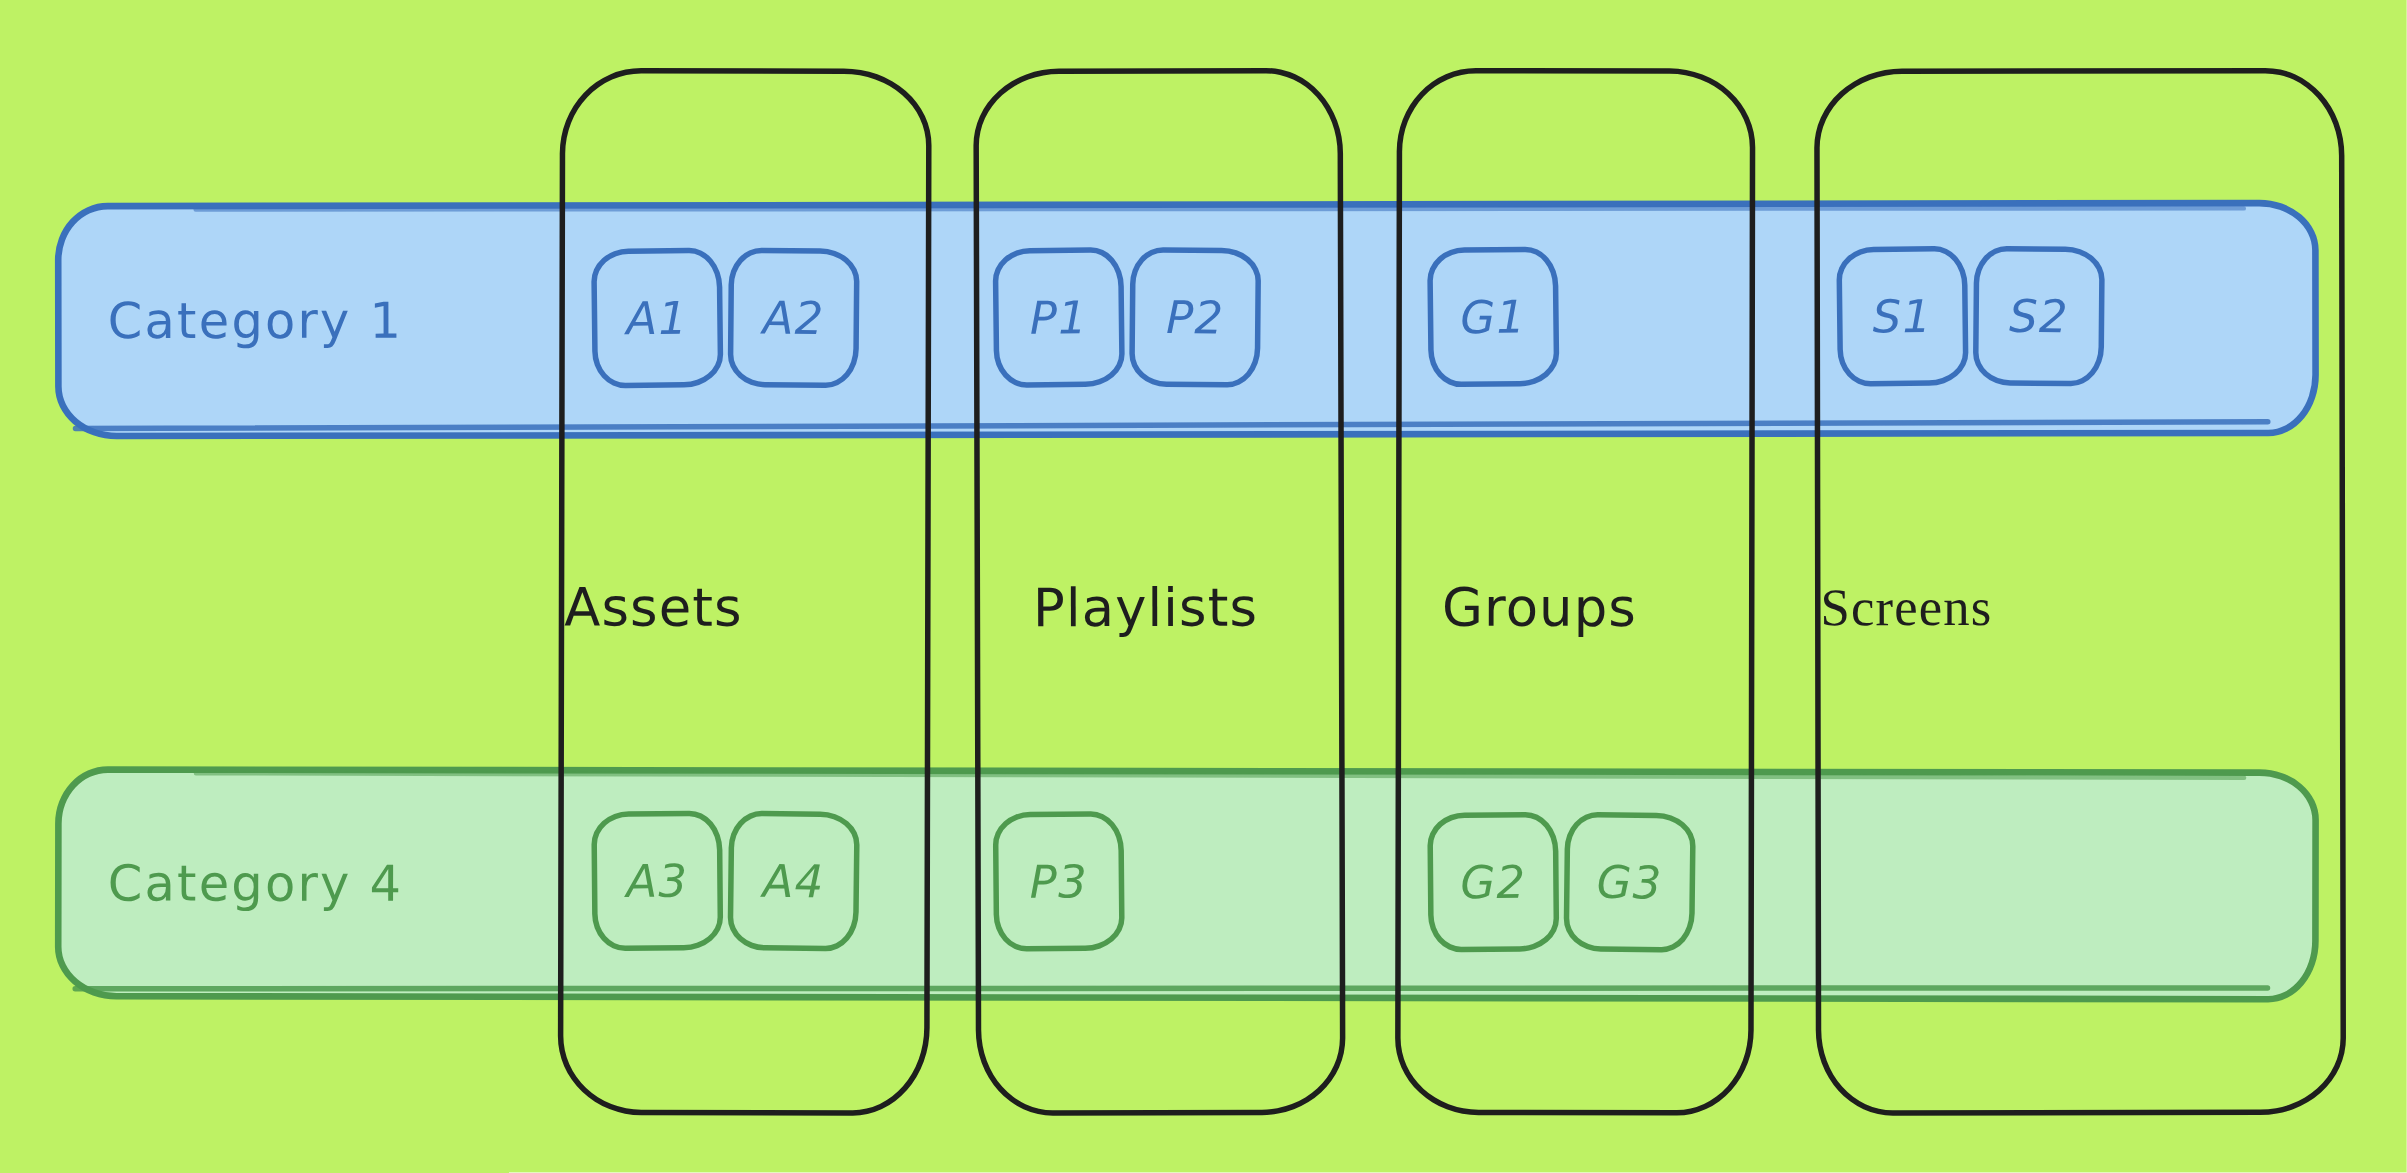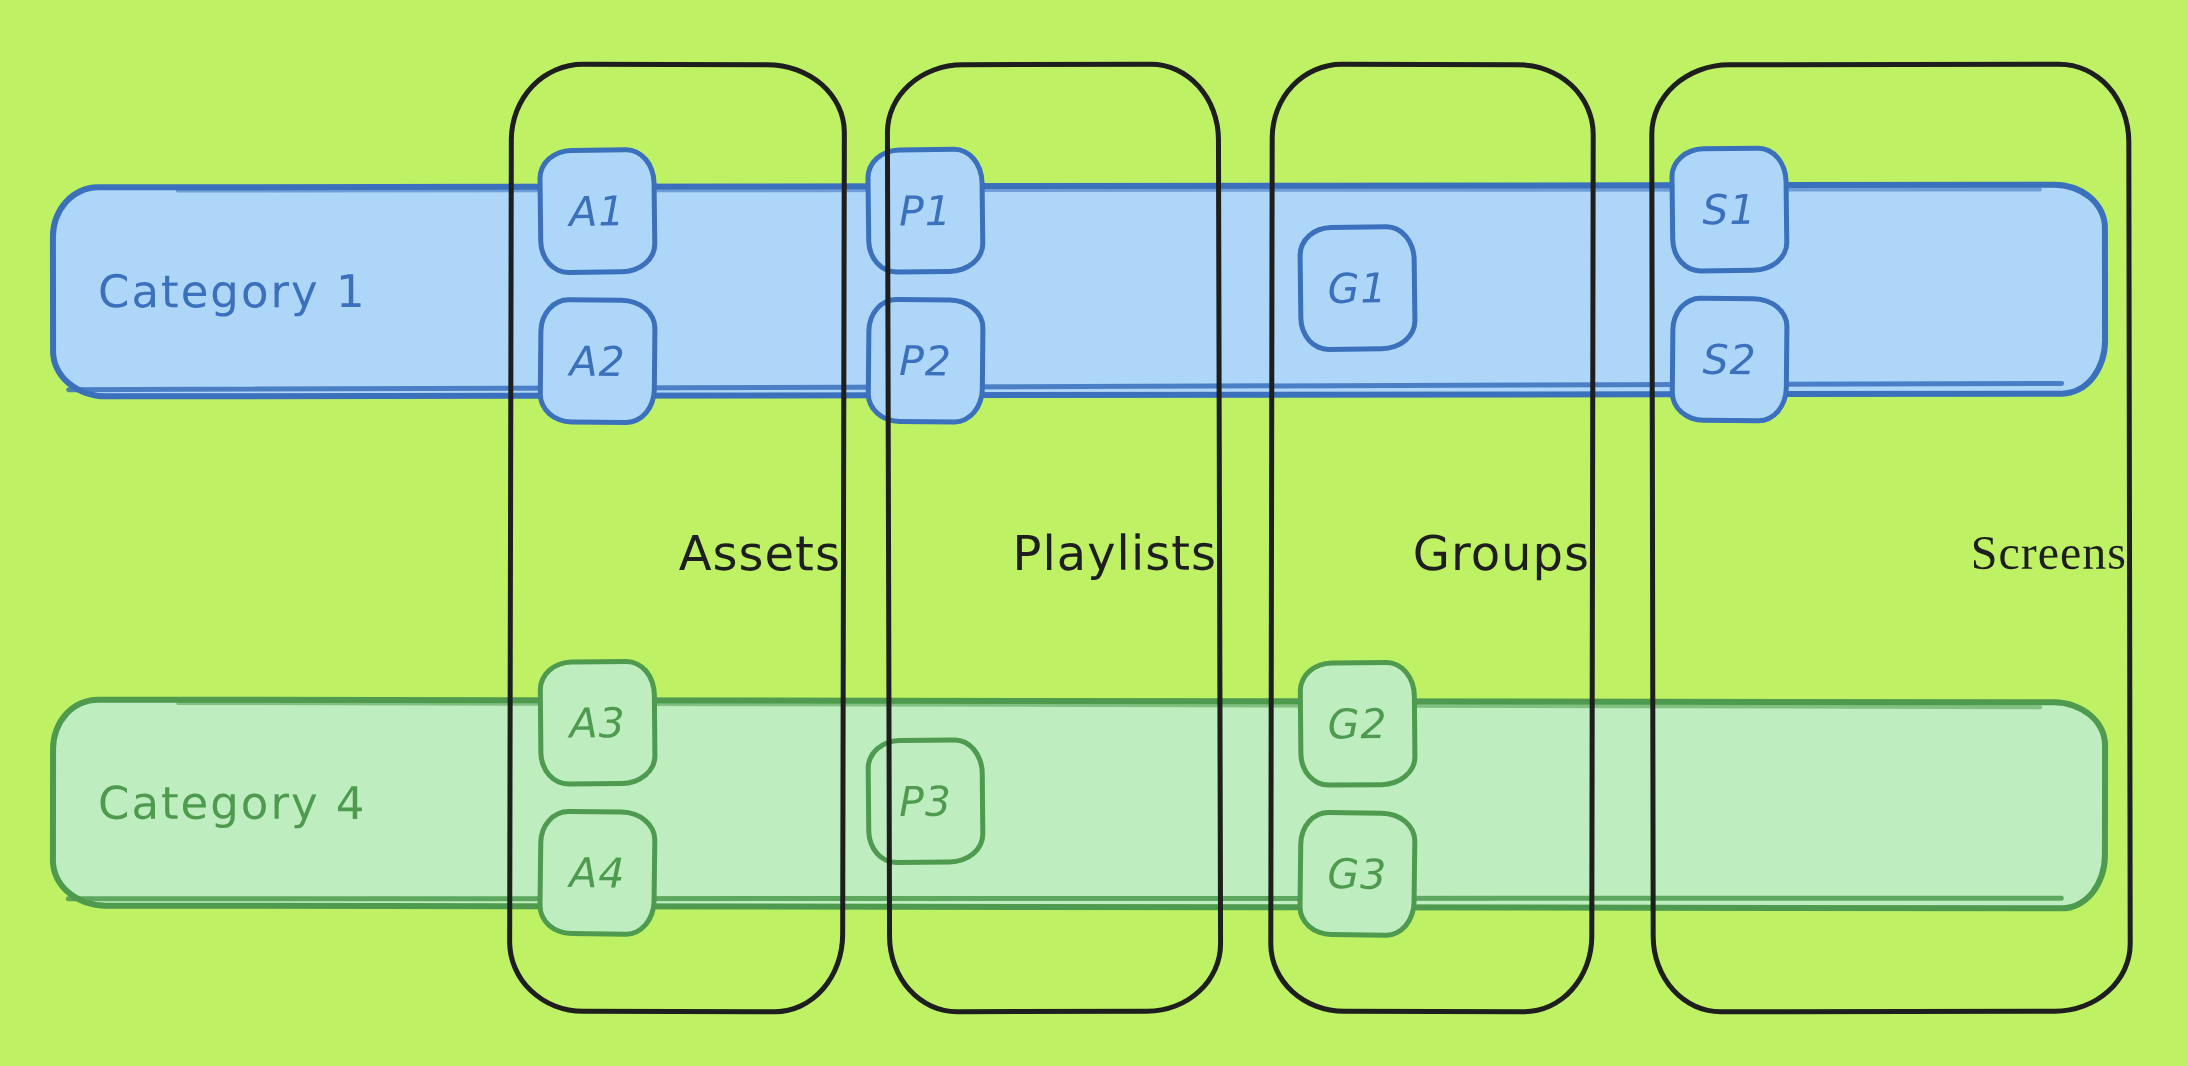--- a/index.html
+++ b/index.html
@@ -28,21 +28,21 @@
   .col-assets    { left: 508px;  width: 338px; border-radius: 74px 80px 70px 76px / 78px 70px 80px 72px; transform: rotate(0.12deg); }
   .col-playlists { left: 886px;  width: 336px; border-radius: 78px 70px 76px 70px / 70px 78px 70px 78px; transform: rotate(-0.15deg); }
   .col-groups    { left: 1269px; width: 326px; border-radius: 72px 78px 70px 76px / 76px 72px 78px 70px; transform: rotate(0.1deg); }
   .col-screens   { left: 1650px; width: 482px; border-radius: 80px 72px 78px 70px / 72px 80px 70px 78px; transform: rotate(-0.1deg); }
 
   .col-label {
     position: absolute;
     top: 458px;
     left: 0;
     right: 0;
-    text-align: right;
+    text-align: left;
     font-size: 48px;
     line-height: 56px;
     color: #1e1e1e;
     letter-spacing: 1px;
     white-space: nowrap;
   }
 
   
   .band {
     position: absolute;
@@ -92,27 +92,26 @@
     letter-spacing: 2px;
     white-space: nowrap;
   }
 
   
   .cellgroup {
     position: absolute;
     top: 50%;
     transform: translateY(-52%);
     display: flex;
-    gap: 23px;
+    gap: 5px;
     z-index: 5;
-    flex-direction: column;
   }
   
   .cells-assets    { left: 482px;  }
-  .cells-playlists { left: 810px; text-align: right;  }
+  .cells-playlists { left: 847px; text-align: right;  }
   .cells-groups    { left: 1242px; }
   .cells-screens   { left: 1614px; }
 
   .chip {
     width: 119px;
     height: 127px;
     border: 5px solid;
     border-radius: 30px 36px 30px 34px / 34px 30px 36px 30px;
     display: flex;
     align-items: center;

